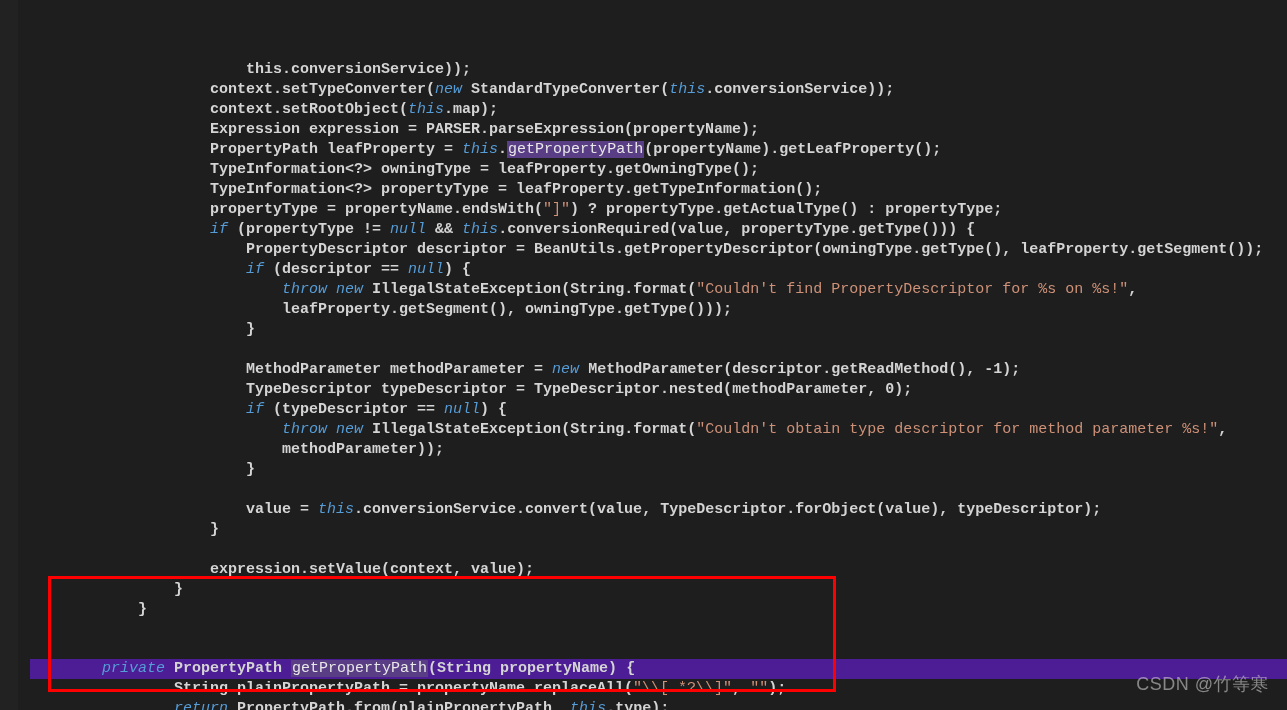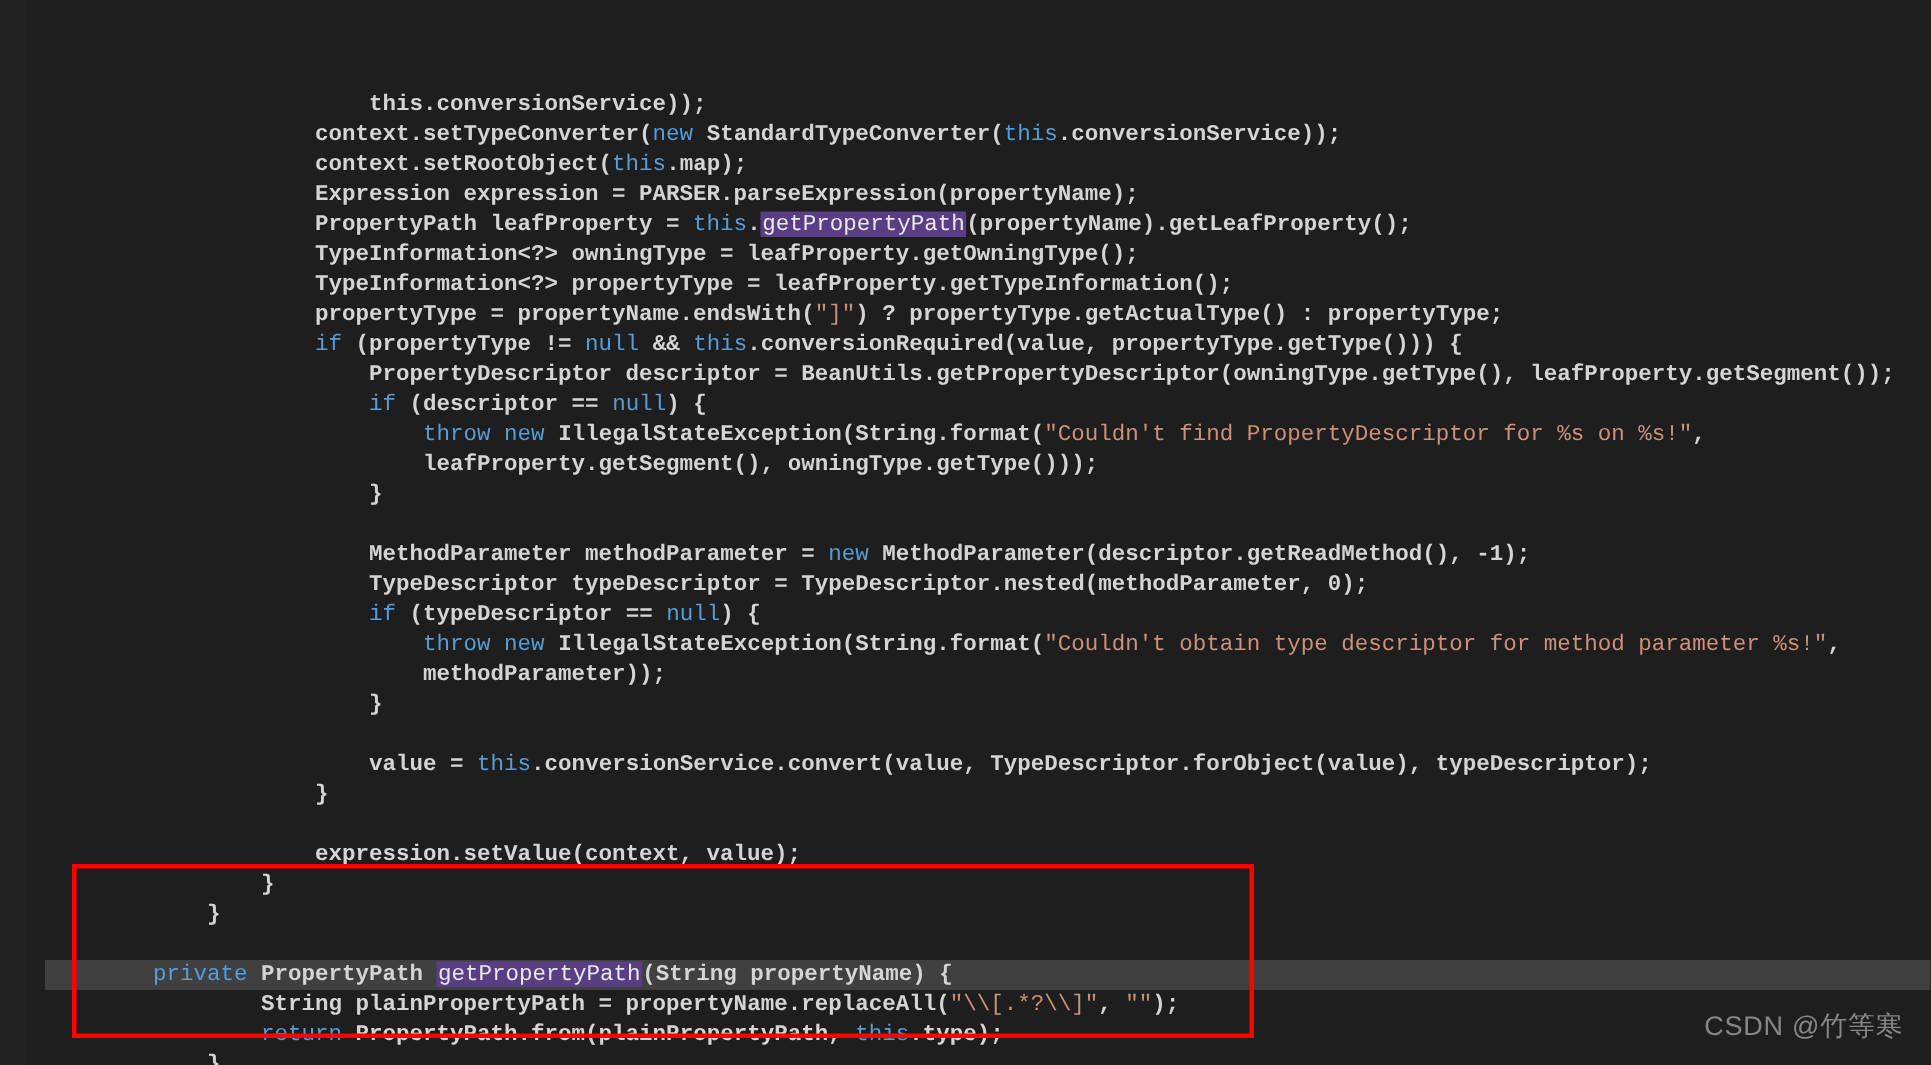--- a/index.html
+++ b/index.html
@@ -22,42 +22,43 @@
   }
   .gutter-stripe {
     position: absolute;
     top: 0;
     left: 0;
     width: 18px;
     height: 100%;
     background: #222;
   }
   .line { height: 20px; }
-  .kw   { color: #569cd6; }     
+  .kw   { color: #569cd6; font-style: italic; }     
   .str  { color: #ce9178; }
   .ident{ color: #d4d4d4; font-weight: bold; }
   .hl   { background: #5a3e85; color: #e8e8e8; padding: 0 1px; }
   .redbox {
     position: absolute;
     border: 3px solid #ff0000;
     pointer-events: none;
   }
   .watermark {
     position: absolute;
     right: 18px;
     bottom: 16px;
     color: rgba(220,220,220,0.55);
     font-family: sans-serif;
     font-size: 18px;
     letter-spacing: 0.5px;
   }
   .highlight-line {
-    background: #404040;
+    background: #4c1d95;
     display: block;
     width: 100%;
+    margin-top: 19px;
   }
 </style>
 </head>
 <body>
 
 <div class="editor">
   <div class="gutter-stripe"></div>
   <div id="code-container"><div class="line">                        <span class="ident">this.conversionService));</span></div><div class="line">                    <span class="ident">context.setTypeConverter(</span><span class="kw">new</span><span class="ident"> StandardTypeConverter(</span><span class="kw">this</span><span class="ident">.conversionService));</span></div><div class="line">                    <span class="ident">context.setRootObject(</span><span class="kw">this</span><span class="ident">.map);</span></div><div class="line">                    <span class="ident">Expression expression = PARSER.parseExpression(propertyName);</span></div><div class="line">                    <span class="ident">PropertyPath leafProperty = </span><span class="kw">this</span><span class="ident">.</span><span class="hl">getPropertyPath</span><span class="ident">(propertyName).getLeafProperty();</span></div><div class="line">                    <span class="ident">TypeInformation&lt;?&gt; owningType = leafProperty.getOwningType();</span></div><div class="line">                    <span class="ident">TypeInformation&lt;?&gt; propertyType = leafProperty.getTypeInformation();</span></div><div class="line">                    <span class="ident">propertyType = propertyName.endsWith(</span><span class="str">"]"</span><span class="ident">) ? propertyType.getActualType() : propertyType;</span></div><div class="line">                    <span class="kw">if</span><span class="ident"> (propertyType != </span><span class="kw">null</span><span class="ident"> &amp;&amp; </span><span class="kw">this</span><span class="ident">.conversionRequired(value, propertyType.getType())) {</span></div><div class="line">                        <span class="ident">PropertyDescriptor descriptor = BeanUtils.getPropertyDescriptor(owningType.getType(), leafProperty.getSegment());</span></div><div class="line">                        <span class="kw">if</span><span class="ident"> (descriptor == </span><span class="kw">null</span><span class="ident">) {</span></div><div class="line">                            <span class="kw">throw</span><span class="ident"> </span><span class="kw">new</span><span class="ident"> IllegalStateException(String.format(</span><span class="str">"Couldn't find PropertyDescriptor for %s on %s!"</span><span class="ident">,</span></div><div class="line">                            <span class="ident">leafProperty.getSegment(), owningType.getType()));</span></div><div class="line">                        <span class="ident">}</span></div><div class="line">    <span class="ident"></span></div><div class="line">                        <span class="ident">MethodParameter methodParameter = </span><span class="kw">new</span><span class="ident"> MethodParameter(descriptor.getReadMethod(), -1);</span></div><div class="line">                        <span class="ident">TypeDescriptor typeDescriptor = TypeDescriptor.nested(methodParameter, 0);</span></div><div class="line">                        <span class="kw">if</span><span class="ident"> (typeDescriptor == </span><span class="kw">null</span><span class="ident">) {</span></div><div class="line">                            <span class="kw">throw</span><span class="ident"> </span><span class="kw">new</span><span class="ident"> IllegalStateException(String.format(</span><span class="str">"Couldn't obtain type descriptor for method parameter %s!"</span><span class="ident">,</span></div><div class="line">                            <span class="ident">methodParameter));</span></div><div class="line">                        <span class="ident">}</span></div><div class="line">    <span class="ident"></span></div><div class="line">                        <span class="ident">value = </span><span class="kw">this</span><span class="ident">.conversionService.convert(value, TypeDescriptor.forObject(value), typeDescriptor);</span></div><div class="line">                    <span class="ident">}</span></div><div class="line">    <span class="ident"></span></div><div class="line">                    <span class="ident">expression.setValue(context, value);</span></div><div class="line">                <span class="ident">}</span></div><div class="line">            <span class="ident">}</span></div><div class="line">    <span class="ident"></span></div><div class="line highlight-line">        <span class="kw">private</span><span class="ident"> PropertyPath </span><span class="hl">getPropertyPath</span><span class="ident">(String propertyName) {</span></div><div class="line">                <span class="ident">String plainPropertyPath = propertyName.replaceAll(</span><span class="str">"\\[.*?\\]"</span><span class="ident">, </span><span class="str">""</span><span class="ident">);</span></div><div class="line">                <span class="kw">return</span><span class="ident"> PropertyPath.from(plainPropertyPath, </span><span class="kw">this</span><span class="ident">.type);</span></div><div class="line">            <span class="ident">}</span></div></div>
 </div>
 

